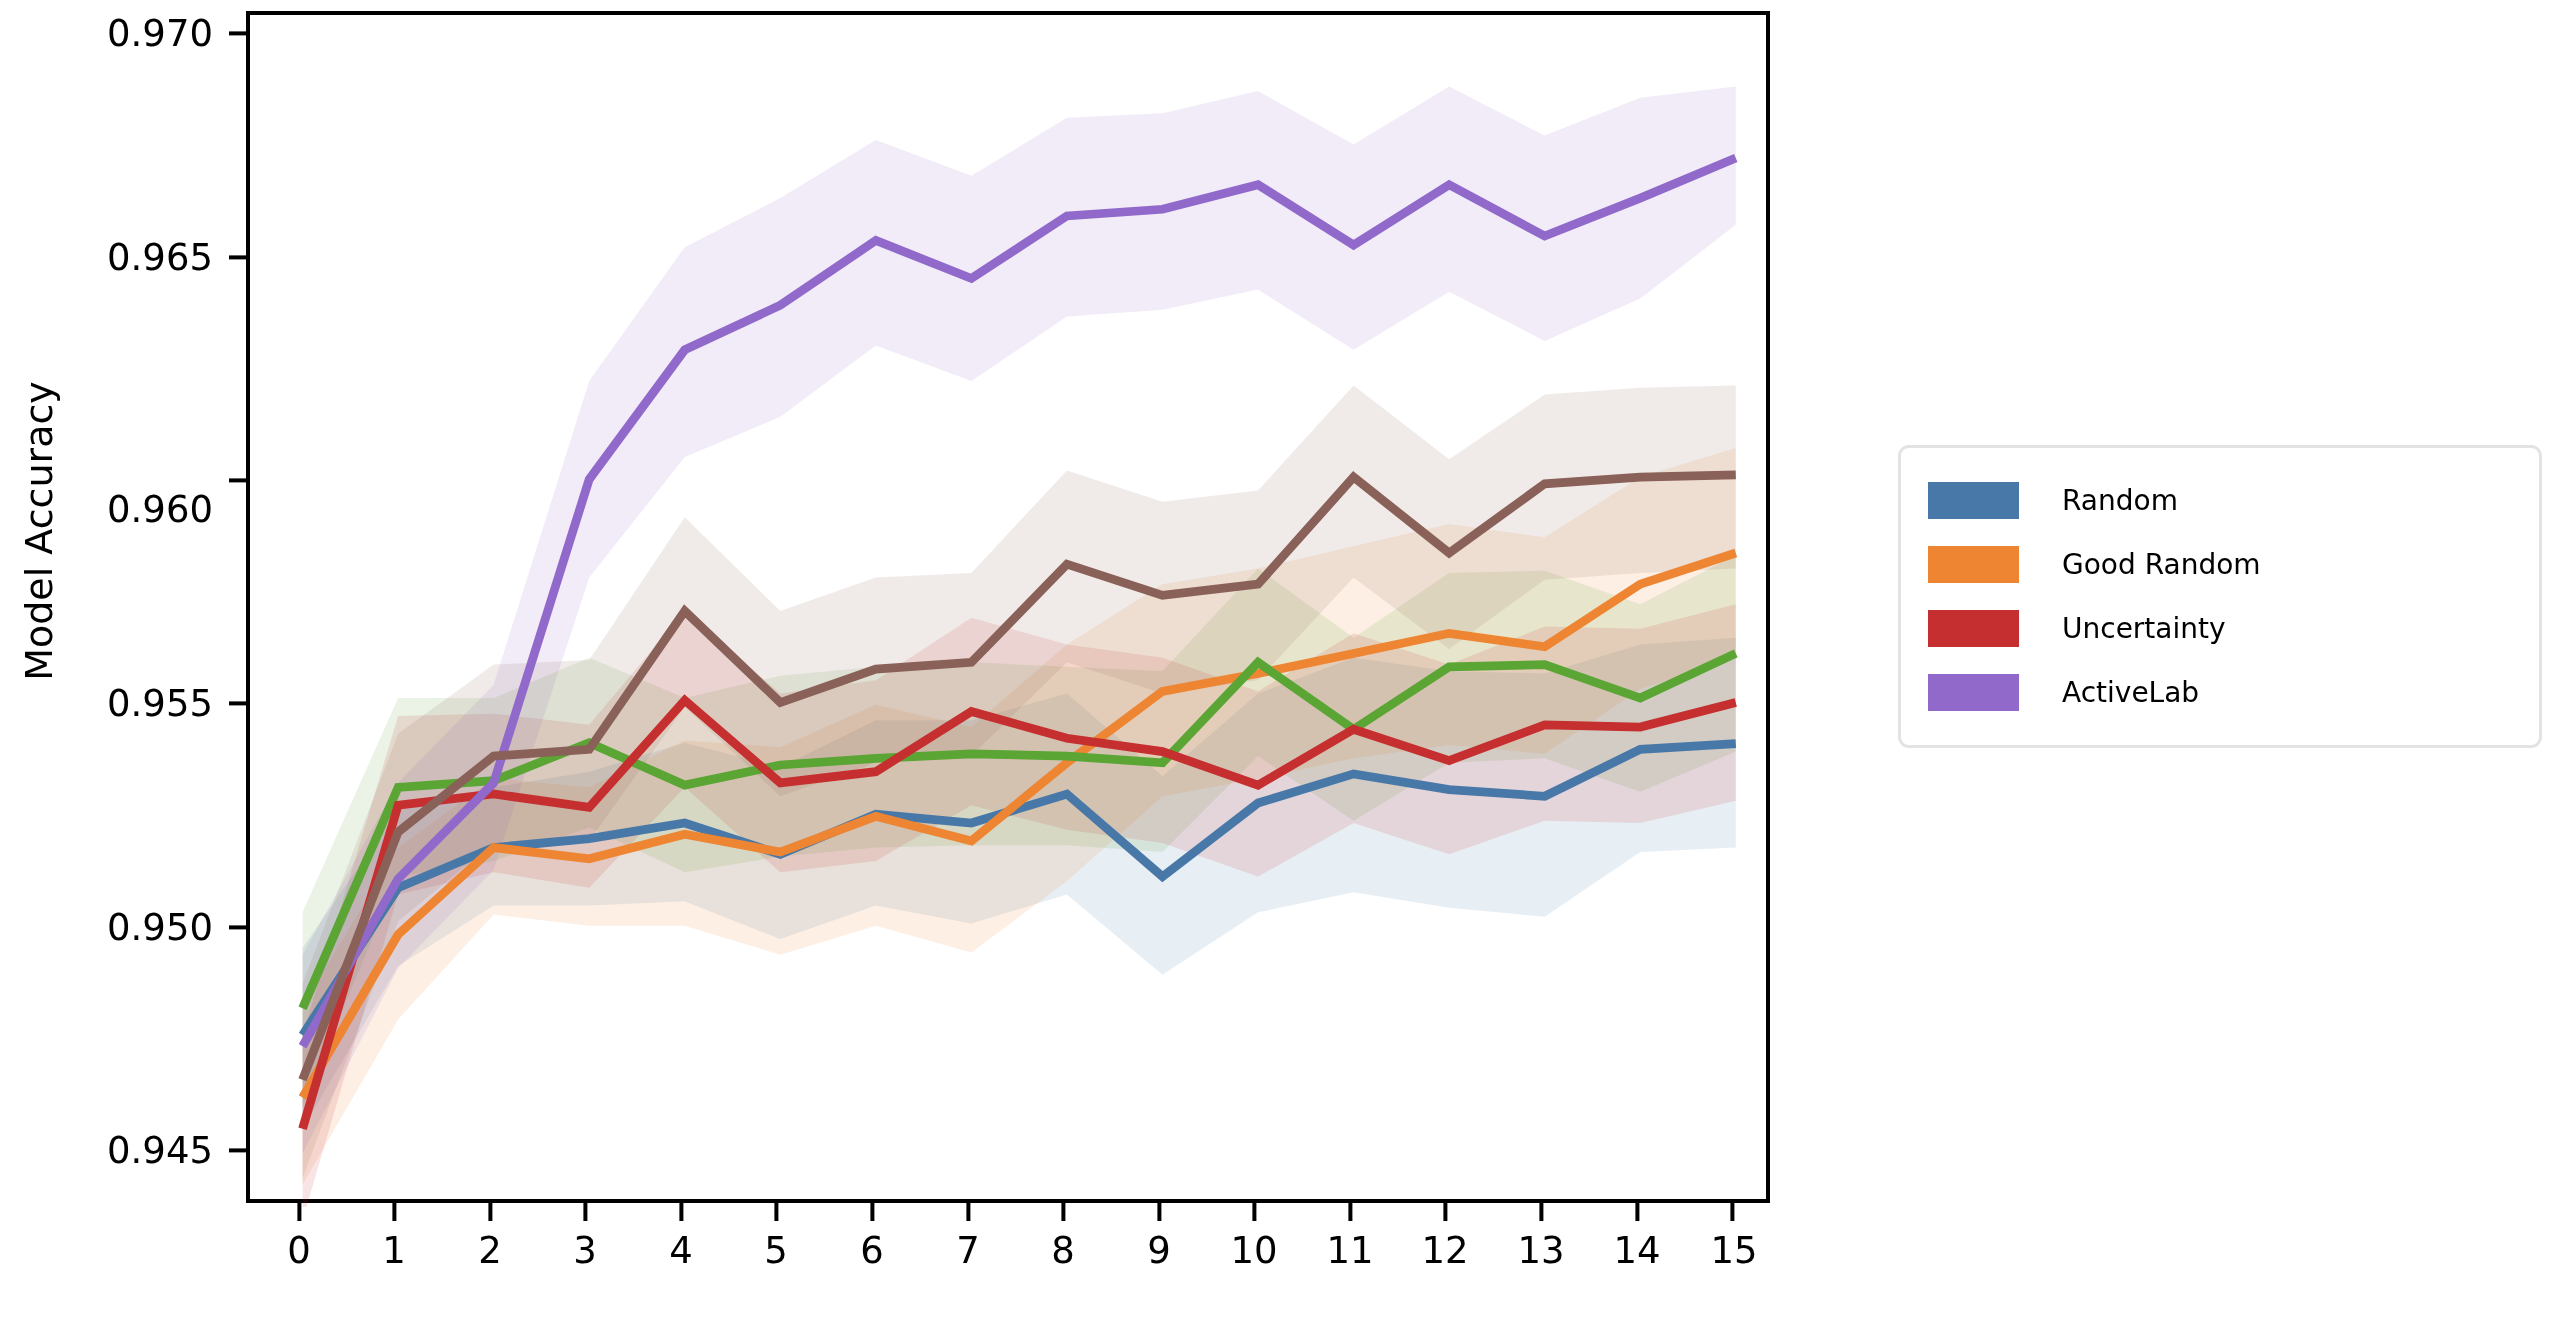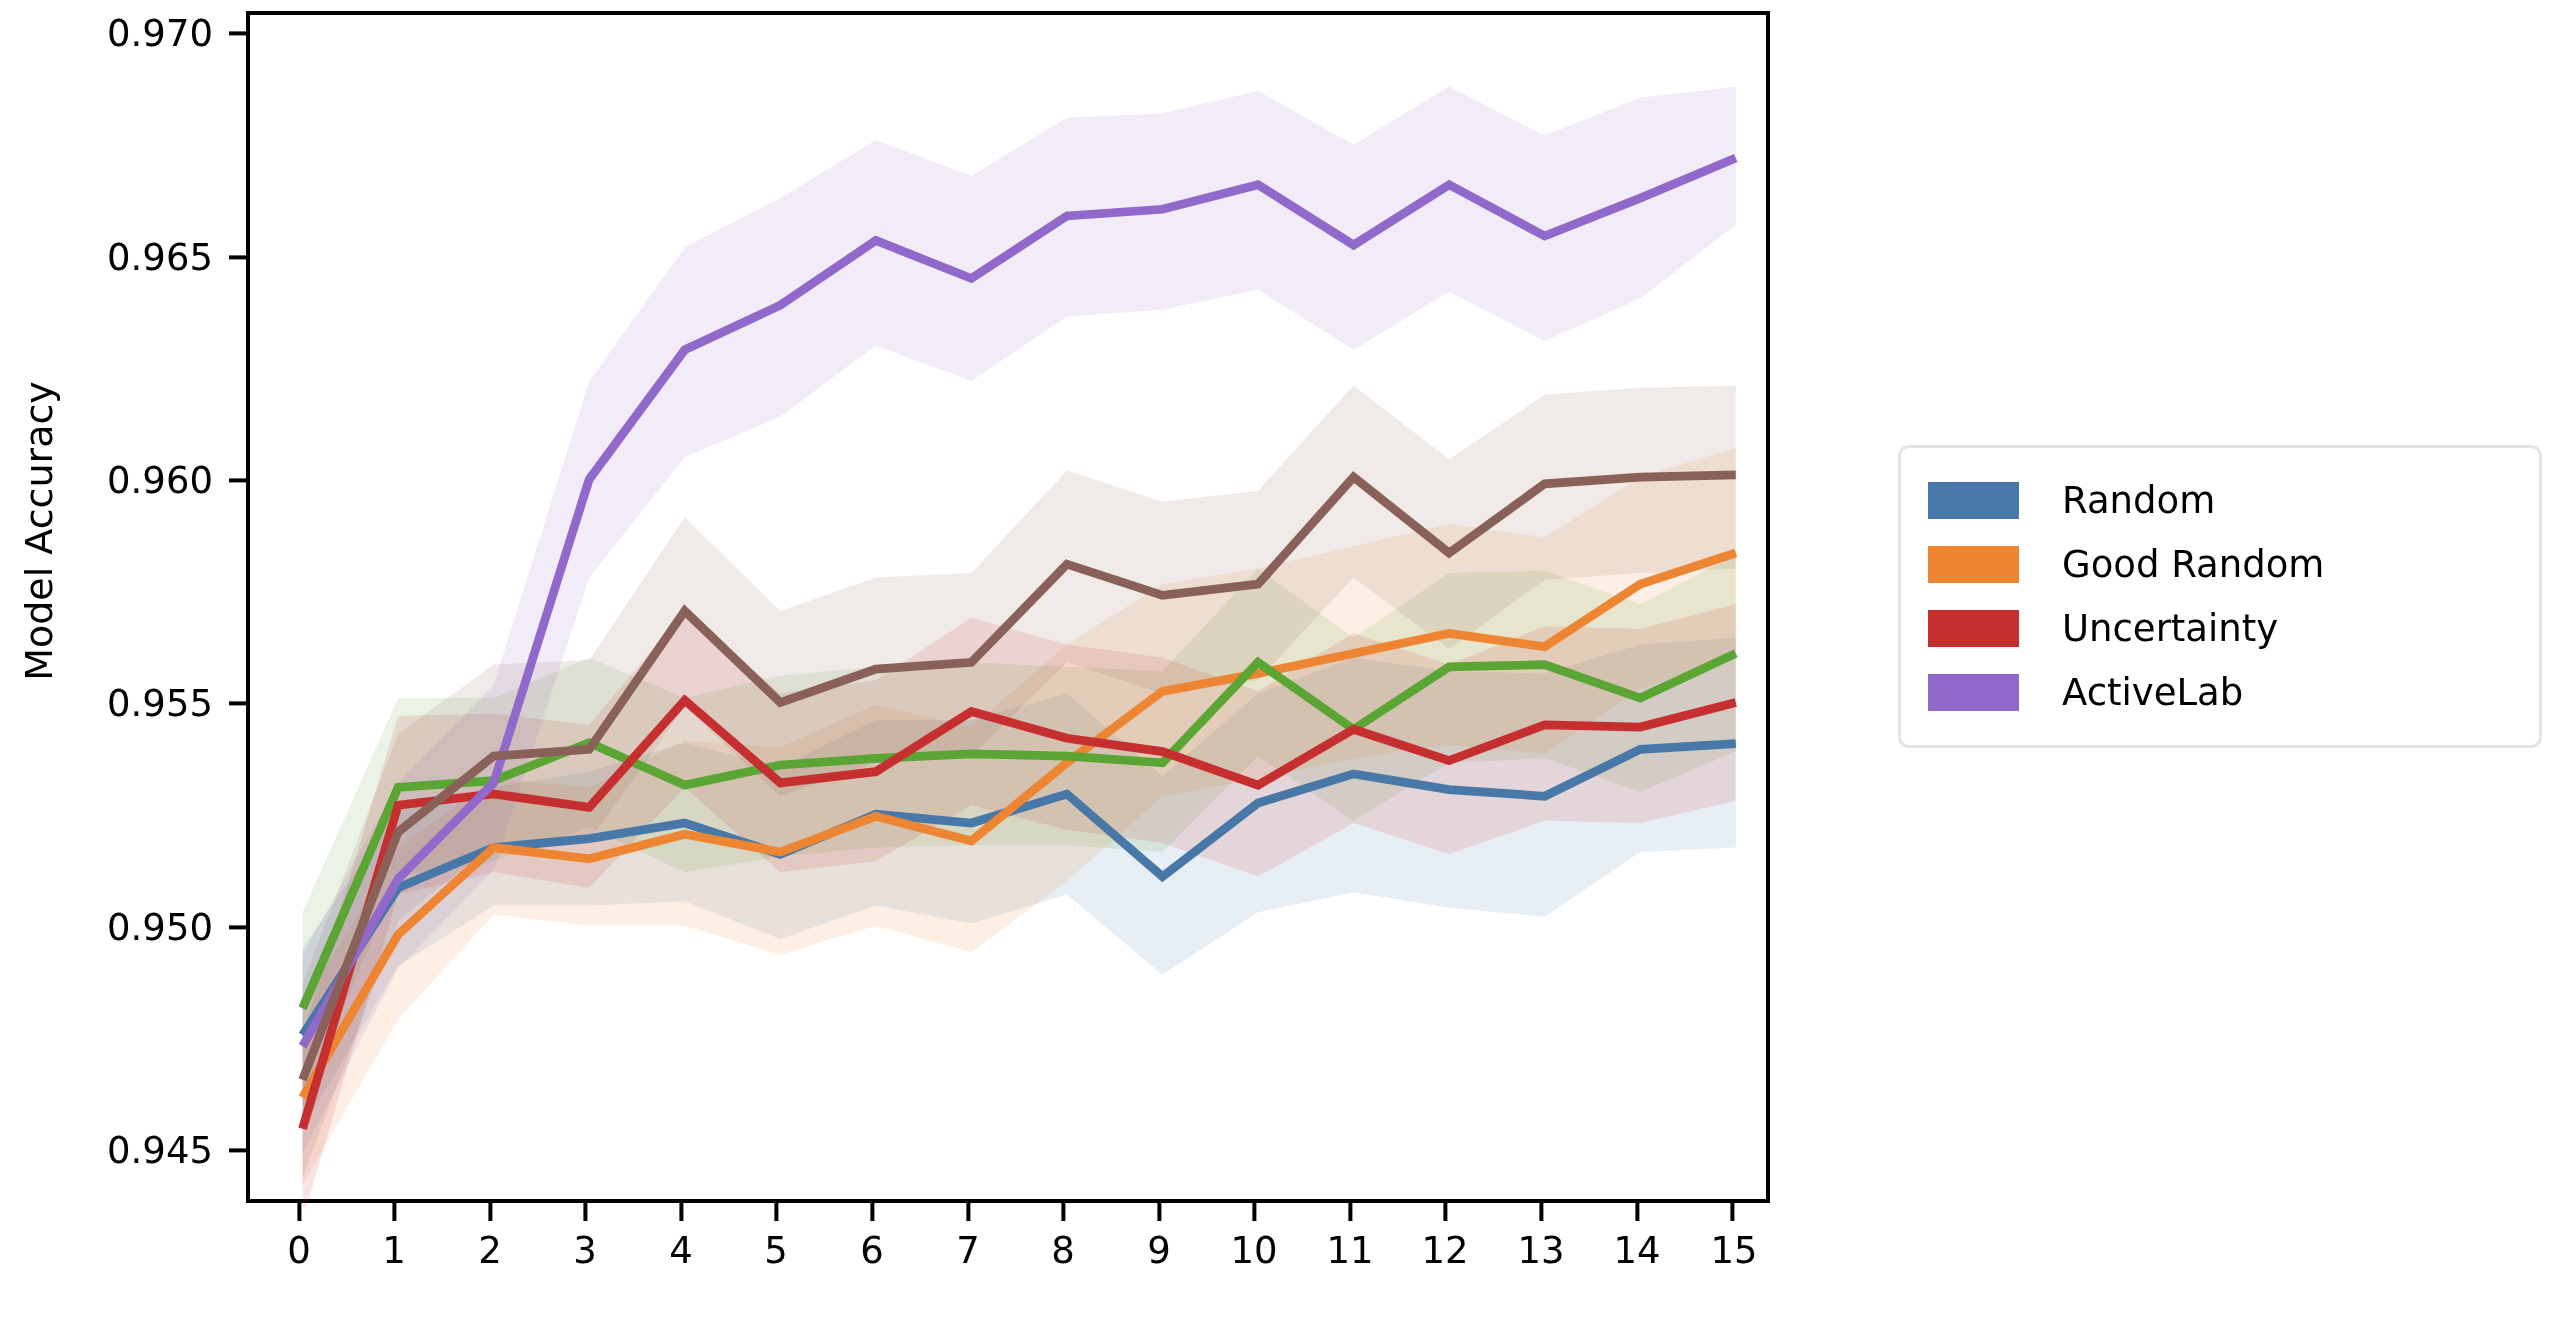--- a/index.html
+++ b/index.html
@@ -22,32 +22,32 @@
   .xtick-mark{position:absolute;top:0;width:4px;height:17.5px;background:#000;transform:translateX(-1.6px);}
   #x-tick-labels{position:absolute;left:246px;top:1229px;width:1524px;height:51px;}
   .xtick-label{position:absolute;top:0;transform:translateX(-50%);font-size:37px;color:#000;white-space:nowrap;}
   #x-axis-title{position:absolute;left:246px;top:1289px;width:1524px;text-align:center;font-size:38px;color:#000;}
 
   
   #legend{position:absolute;left:1898px;top:445px;width:644px;padding:20.7px 27px;
           border:3.2px solid #e3e3e3;border-radius:11px;background:#fff;box-sizing:border-box;}
   .legend-row{display:flex;align-items:center;height:64px;}
   .legend-swatch{width:91px;height:37px;flex:0 0 auto;}
-  .legend-label{margin-left:43px;font-size:37px;color:#000;white-space:nowrap;}
+  .legend-label{margin-left:43px;font-size:28px;color:#000;white-space:nowrap;}
 </style>
 </head>
 <body>
 
 <div id="root">
 
   <div id="y-tick-labels">
       <div class="ytick-label" style="top: 1150px;">0.945</div>
       <div class="ytick-label" style="top: 927px;">0.950</div>
       <div class="ytick-label" style="top: 703px;">0.955</div>
-      <div class="ytick-label" style="top: 480px;">0.960</div>
+      <div class="ytick-label" style="top: 509px;">0.960</div>
       <div class="ytick-label" style="top: 257px;">0.965</div>
       <div class="ytick-label" style="top: 33px;">0.970</div>
     </div>
   <div id="y-tick-marks">
       <div class="ytick-mark" style="top: 1150px;"></div>
       <div class="ytick-mark" style="top: 927px;"></div>
       <div class="ytick-mark" style="top: 703px;"></div>
       <div class="ytick-mark" style="top: 480px;"></div>
       <div class="ytick-mark" style="top: 257px;"></div>
       <div class="ytick-mark" style="top: 33px;"></div>

